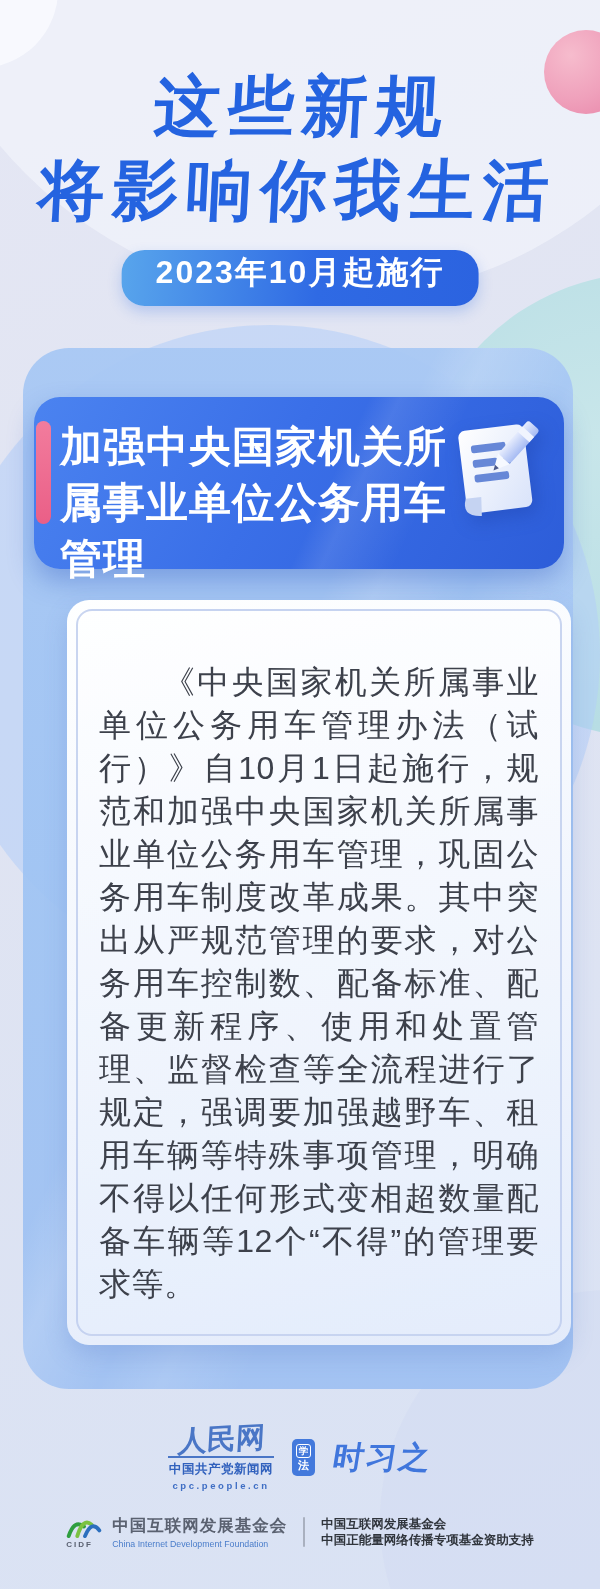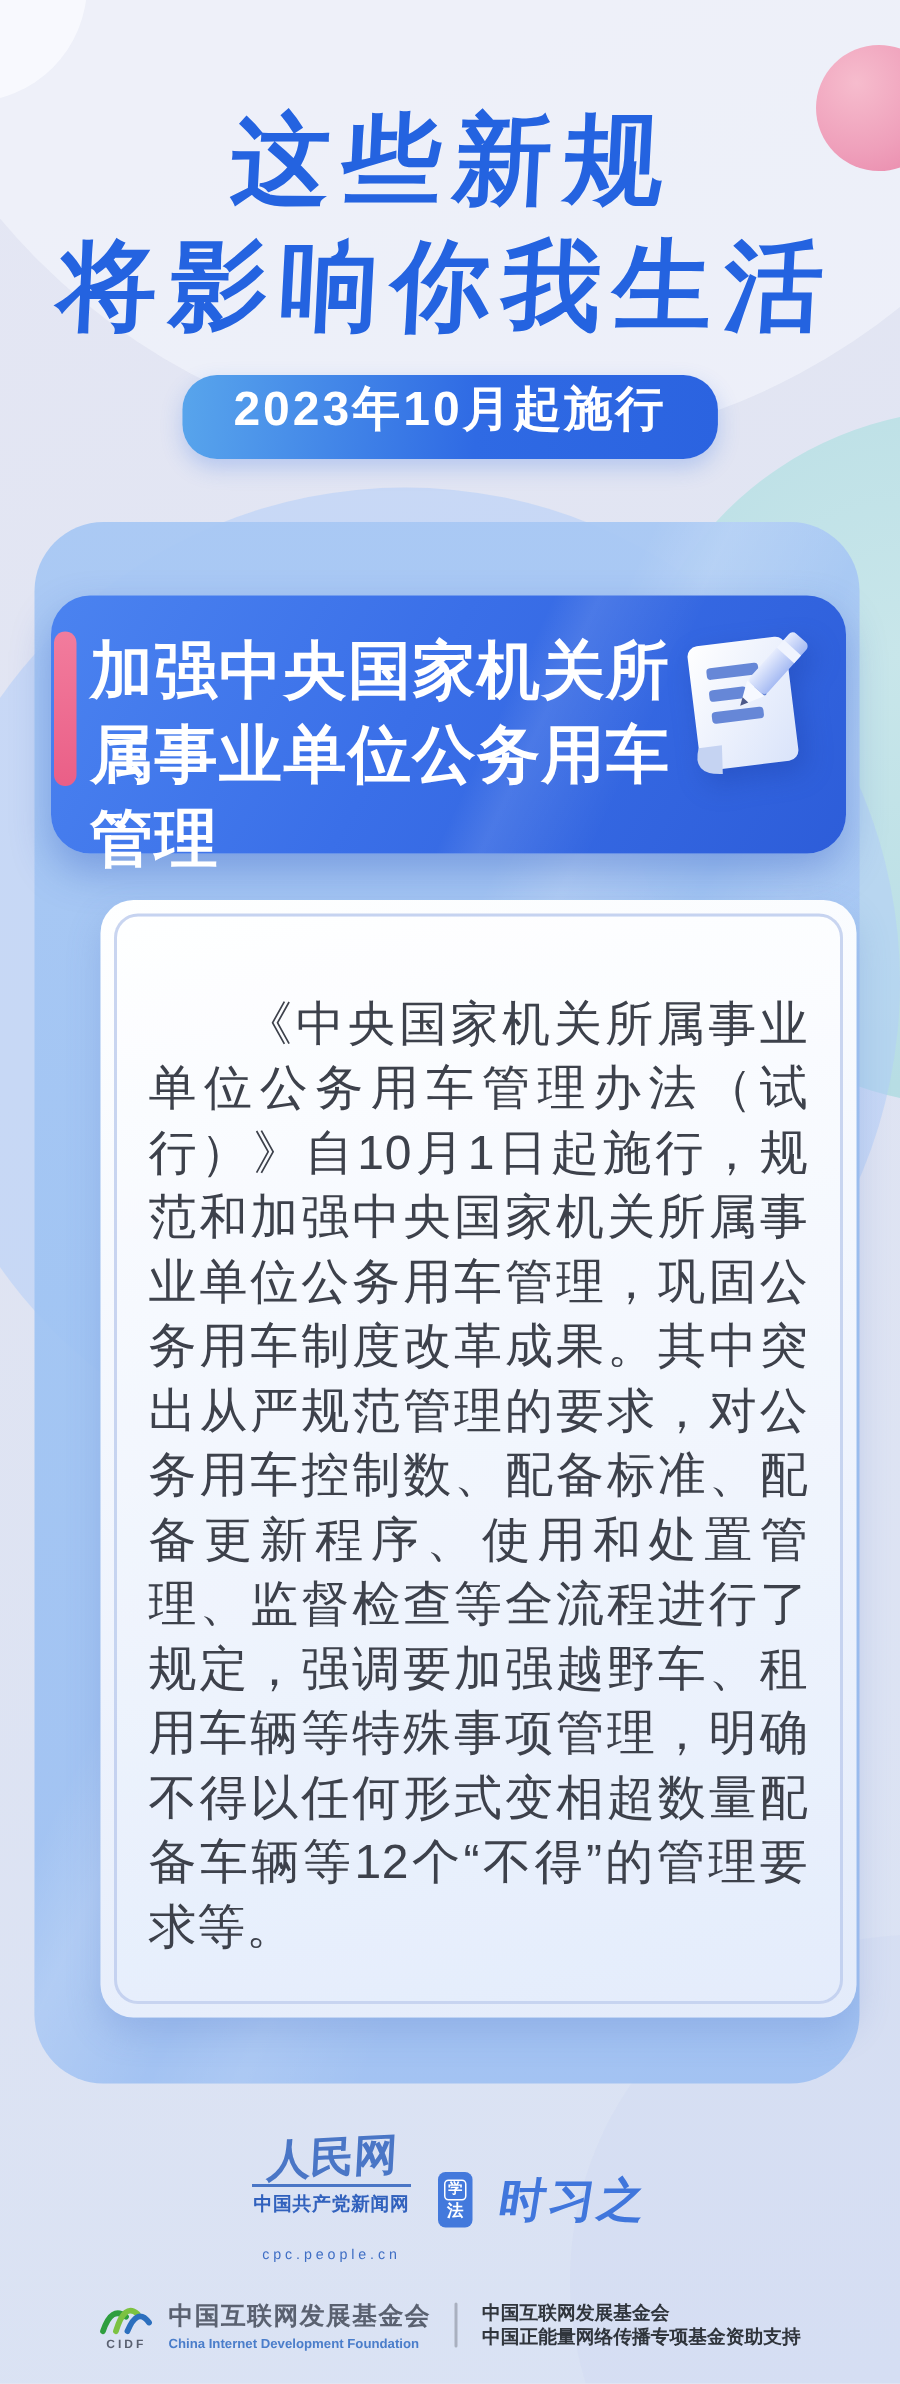--- a/index.html
+++ b/index.html
@@ -80,37 +80,37 @@
     font-size:32px;line-height:43px;letter-spacing:.5px;font-weight:500;
     color:#3d414b;text-align:justify;text-indent:2em;
   }
   
   .footer{position:absolute;left:0;top:1424px;width:600px;}
   .f-row1{display:flex;justify-content:center;align-items:center;gap:18px;}
   .people-block{display:flex;flex-direction:column;align-items:center;width:106px;}
   .people-script{font-size:29px;font-weight:700;color:#4a76c6;transform:rotate(-3deg) skewX(-6deg);line-height:30px;}
   .people-rule{width:100%;height:2px;background:#4a76c6;margin:2px 0 3px 0;}
   .people-sub{font-size:12.5px;font-weight:800;color:#3161bd;letter-spacing:.5px;white-space:nowrap;text-align:center;}
-  .people-domain{font-size:9.5px;font-weight:400;color:#3f6ec4;letter-spacing:2.6px;margin-top:20px;}
+  .people-domain{font-size:9.5px;font-weight:700;color:#3f6ec4;letter-spacing:2.6px;margin-top:2px;}
   .xuefa-badge{
     width:23px;height:37px;border-radius:5px;background:#4379dc;
     display:flex;flex-direction:column;align-items:center;justify-content:center;gap:1px;
   }
   .xuefa-top{
     width:15px;height:14px;border:1.2px solid #ffffff;border-radius:3px;box-sizing:border-box;
     color:#ffffff;font-size:9.5px;font-weight:800;line-height:11px;text-align:center;
   }
   .xuefa-bottom{color:#ffffff;font-size:11px;font-weight:800;line-height:12px;}
   .shixizhi{font-size:31px;font-weight:900;color:#4076dc;transform:skewX(-9deg);letter-spacing:2px;}
   .f-row2{display:flex;justify-content:center;align-items:center;gap:10px;margin-top:24px;}
-  .cidf-logo-block{display:flex;flex-direction:column;align-items:center;}
+  .cidf-logo-block{display:flex;flex-direction:column;}
   .cidf-abbr{font-size:8px;font-weight:700;color:#596070;letter-spacing:2px;margin-top:1px;}
   .cidf-names{display:flex;flex-direction:column;}
   .cidf-cn{font-size:16.5px;font-weight:600;color:#5a6170;letter-spacing:1px;white-space:nowrap;}
-  .cidf-en{font-size:8.8px;font-weight:700;color:#4a7dca;margin-top:2px;white-space:nowrap;}
+  .cidf-en{font-size:8.8px;font-weight:400;color:#4a7dca;margin-top:2px;white-space:nowrap;}
   .f-divider{width:2px;height:30px;background:#a9b0bf;border-radius:1px;margin:0 6px;}
   .support-block{display:flex;flex-direction:column;}
   .support-line{font-size:12.5px;font-weight:800;color:#30353c;line-height:16px;white-space:nowrap;}
 </style>
 </head>
 <body>
 
 <div class="canvas">
 
   <div class="circle c-big-soft"></div>

